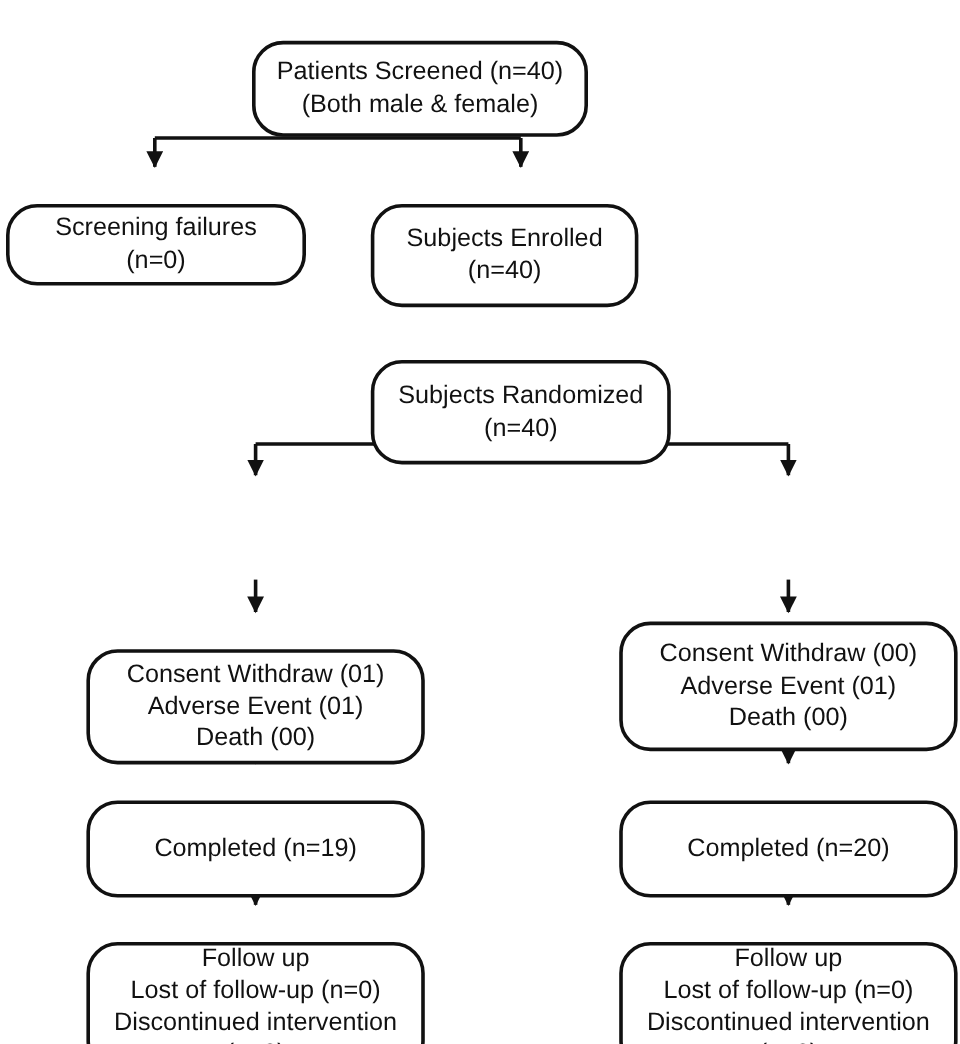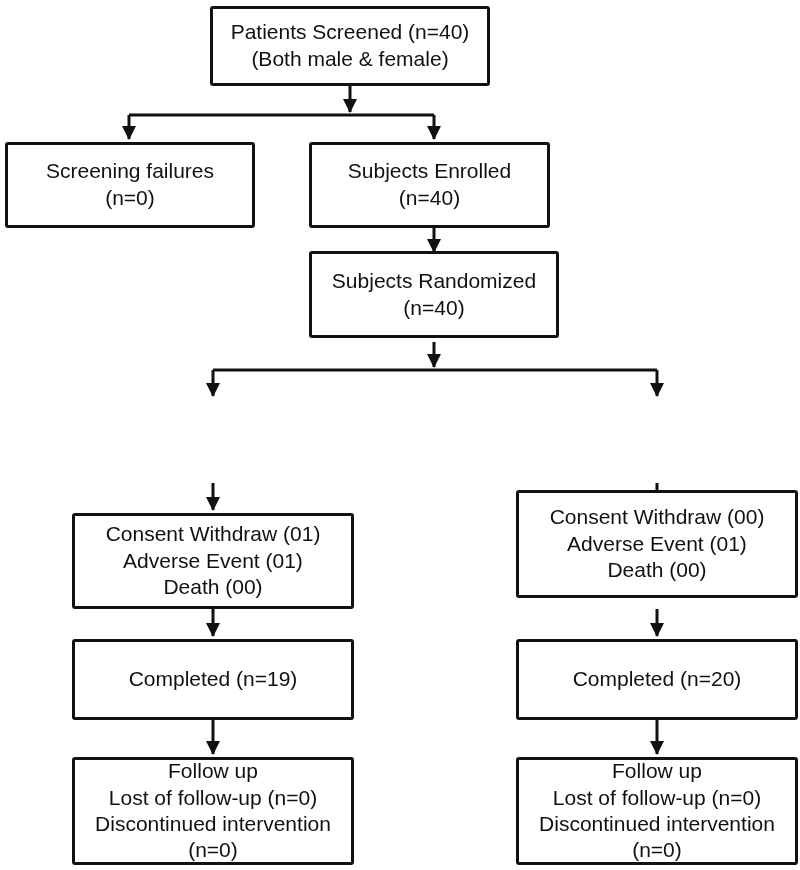--- a/index.html
+++ b/index.html
@@ -20,39 +20,40 @@
     position: absolute;
     left: 0;
     top: 0;
     width: 800px;
     height: 870px;
   }
   .node {
     position: absolute;
     box-sizing: border-box;
     border: 3px solid #111111;
-    border-radius: 3px;
+    border-radius: 26px;
     background: #ffffff;
     display: flex;
     flex-direction: column;
     align-items: center;
     justify-content: center;
     text-align: center;
     font-size: 21px;
     line-height: 1.28;
     padding: 14px 6px;
+    margin-top: 28px;
   }
   .node .bold { font-weight: normal; }
   .node .italic { font-style: italic; }
 
   
   #n-screened            { left: 210px; top:   6px; width: 280px; height:  80px; }
-  #n-screening-failures  { left:   5px; top: 142px; width: 250px; height:  86px; }
-  #n-enrolled            { left: 309px; top: 142px; width: 241px; height:  86px; }
-  #n-randomized          { left: 309px; top: 251px; width: 250px; height:  87px; }
+  #n-screening-failures  { left:   5px; top: 142px; width: 250px; height:  68px; }
+  #n-enrolled            { left: 309px; top: 142px; width: 223px; height:  86px; }
+  #n-randomized          { left: 309px; top: 272px; width: 250px; height:  87px; }
   #n-placebo-allocation  { left:  72px; top: 399px; width: 282px; height:  84px; }
   #n-clausii-allocation  { left: 516px; top: 399px; width: 282px; height:  84px; }
   #n-placebo-withdrawals { left:  72px; top: 513px; width: 282px; height:  96px; }
   #n-clausii-withdrawals { left: 516px; top: 490px; width: 282px; height:  108px; }
   #n-placebo-completed   { left:  72px; top: 639px; width: 282px; height:  81px; }
   #n-clausii-completed   { left: 516px; top: 639px; width: 282px; height:  81px; }
   #n-placebo-followup    { left:  72px; top: 757px; width: 282px; height: 108px; line-height: 1.26; }
   #n-clausii-followup    { left: 516px; top: 757px; width: 282px; height: 108px; line-height: 1.26; }
 </style>
 </head>

